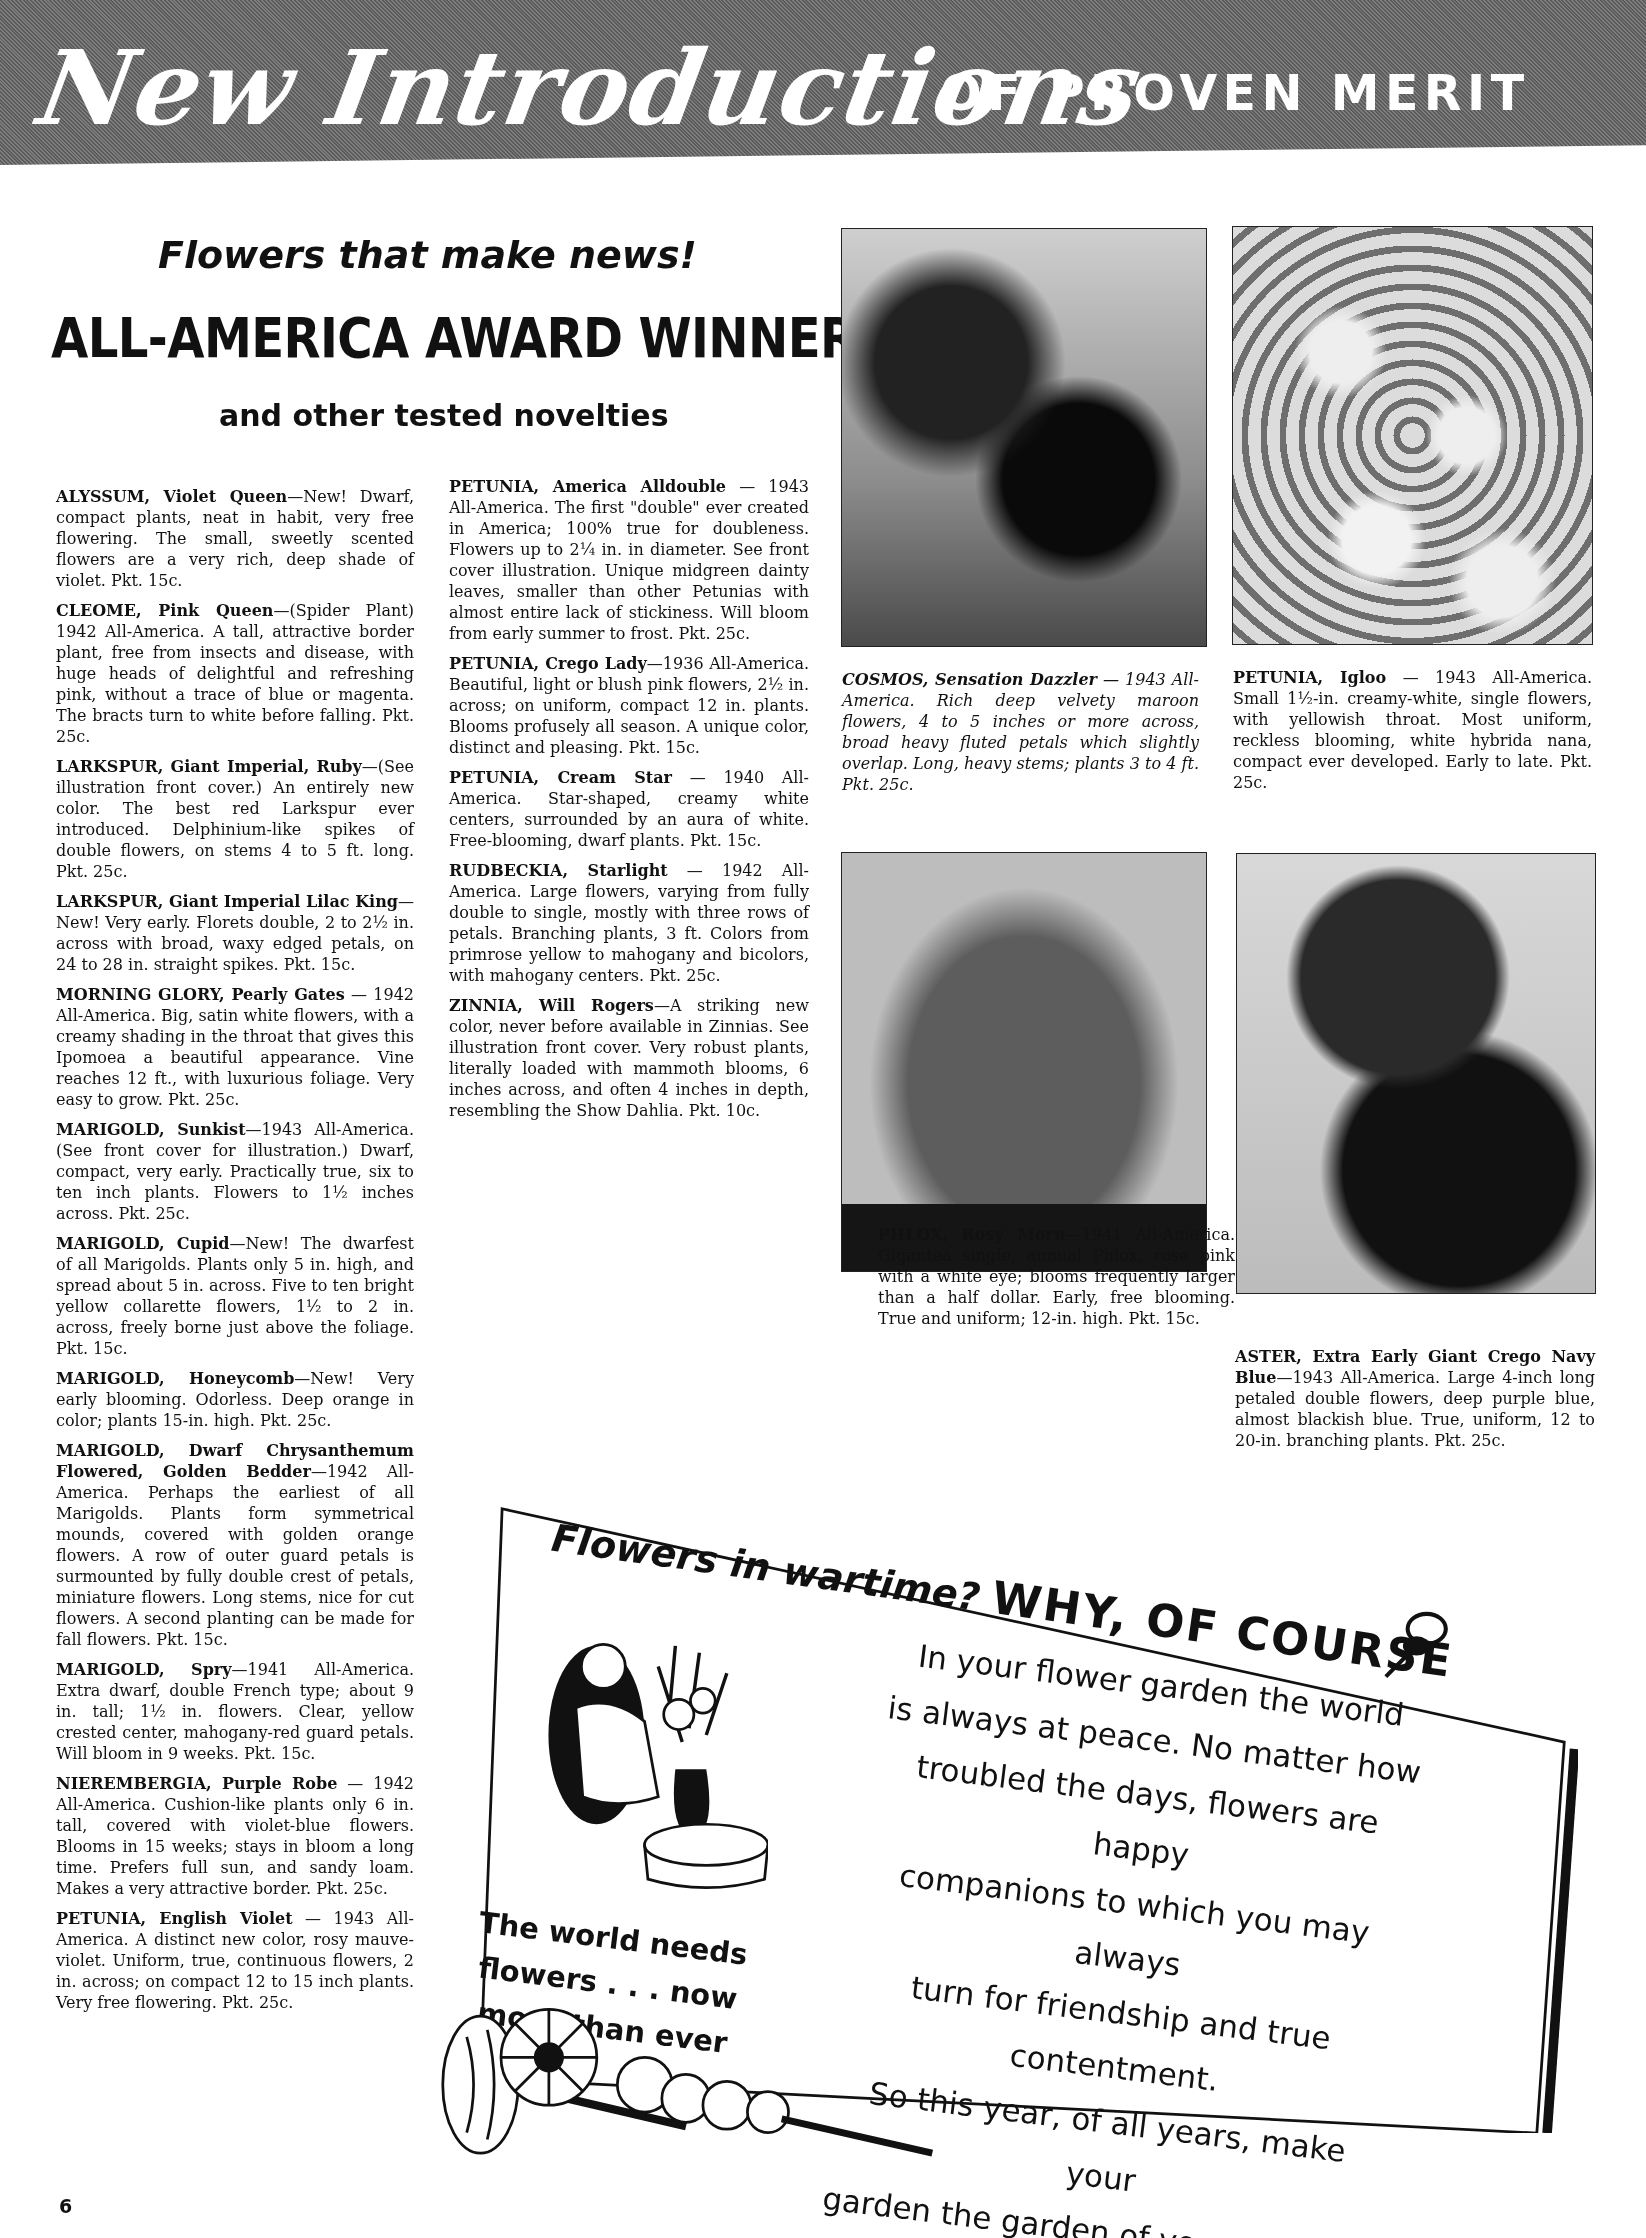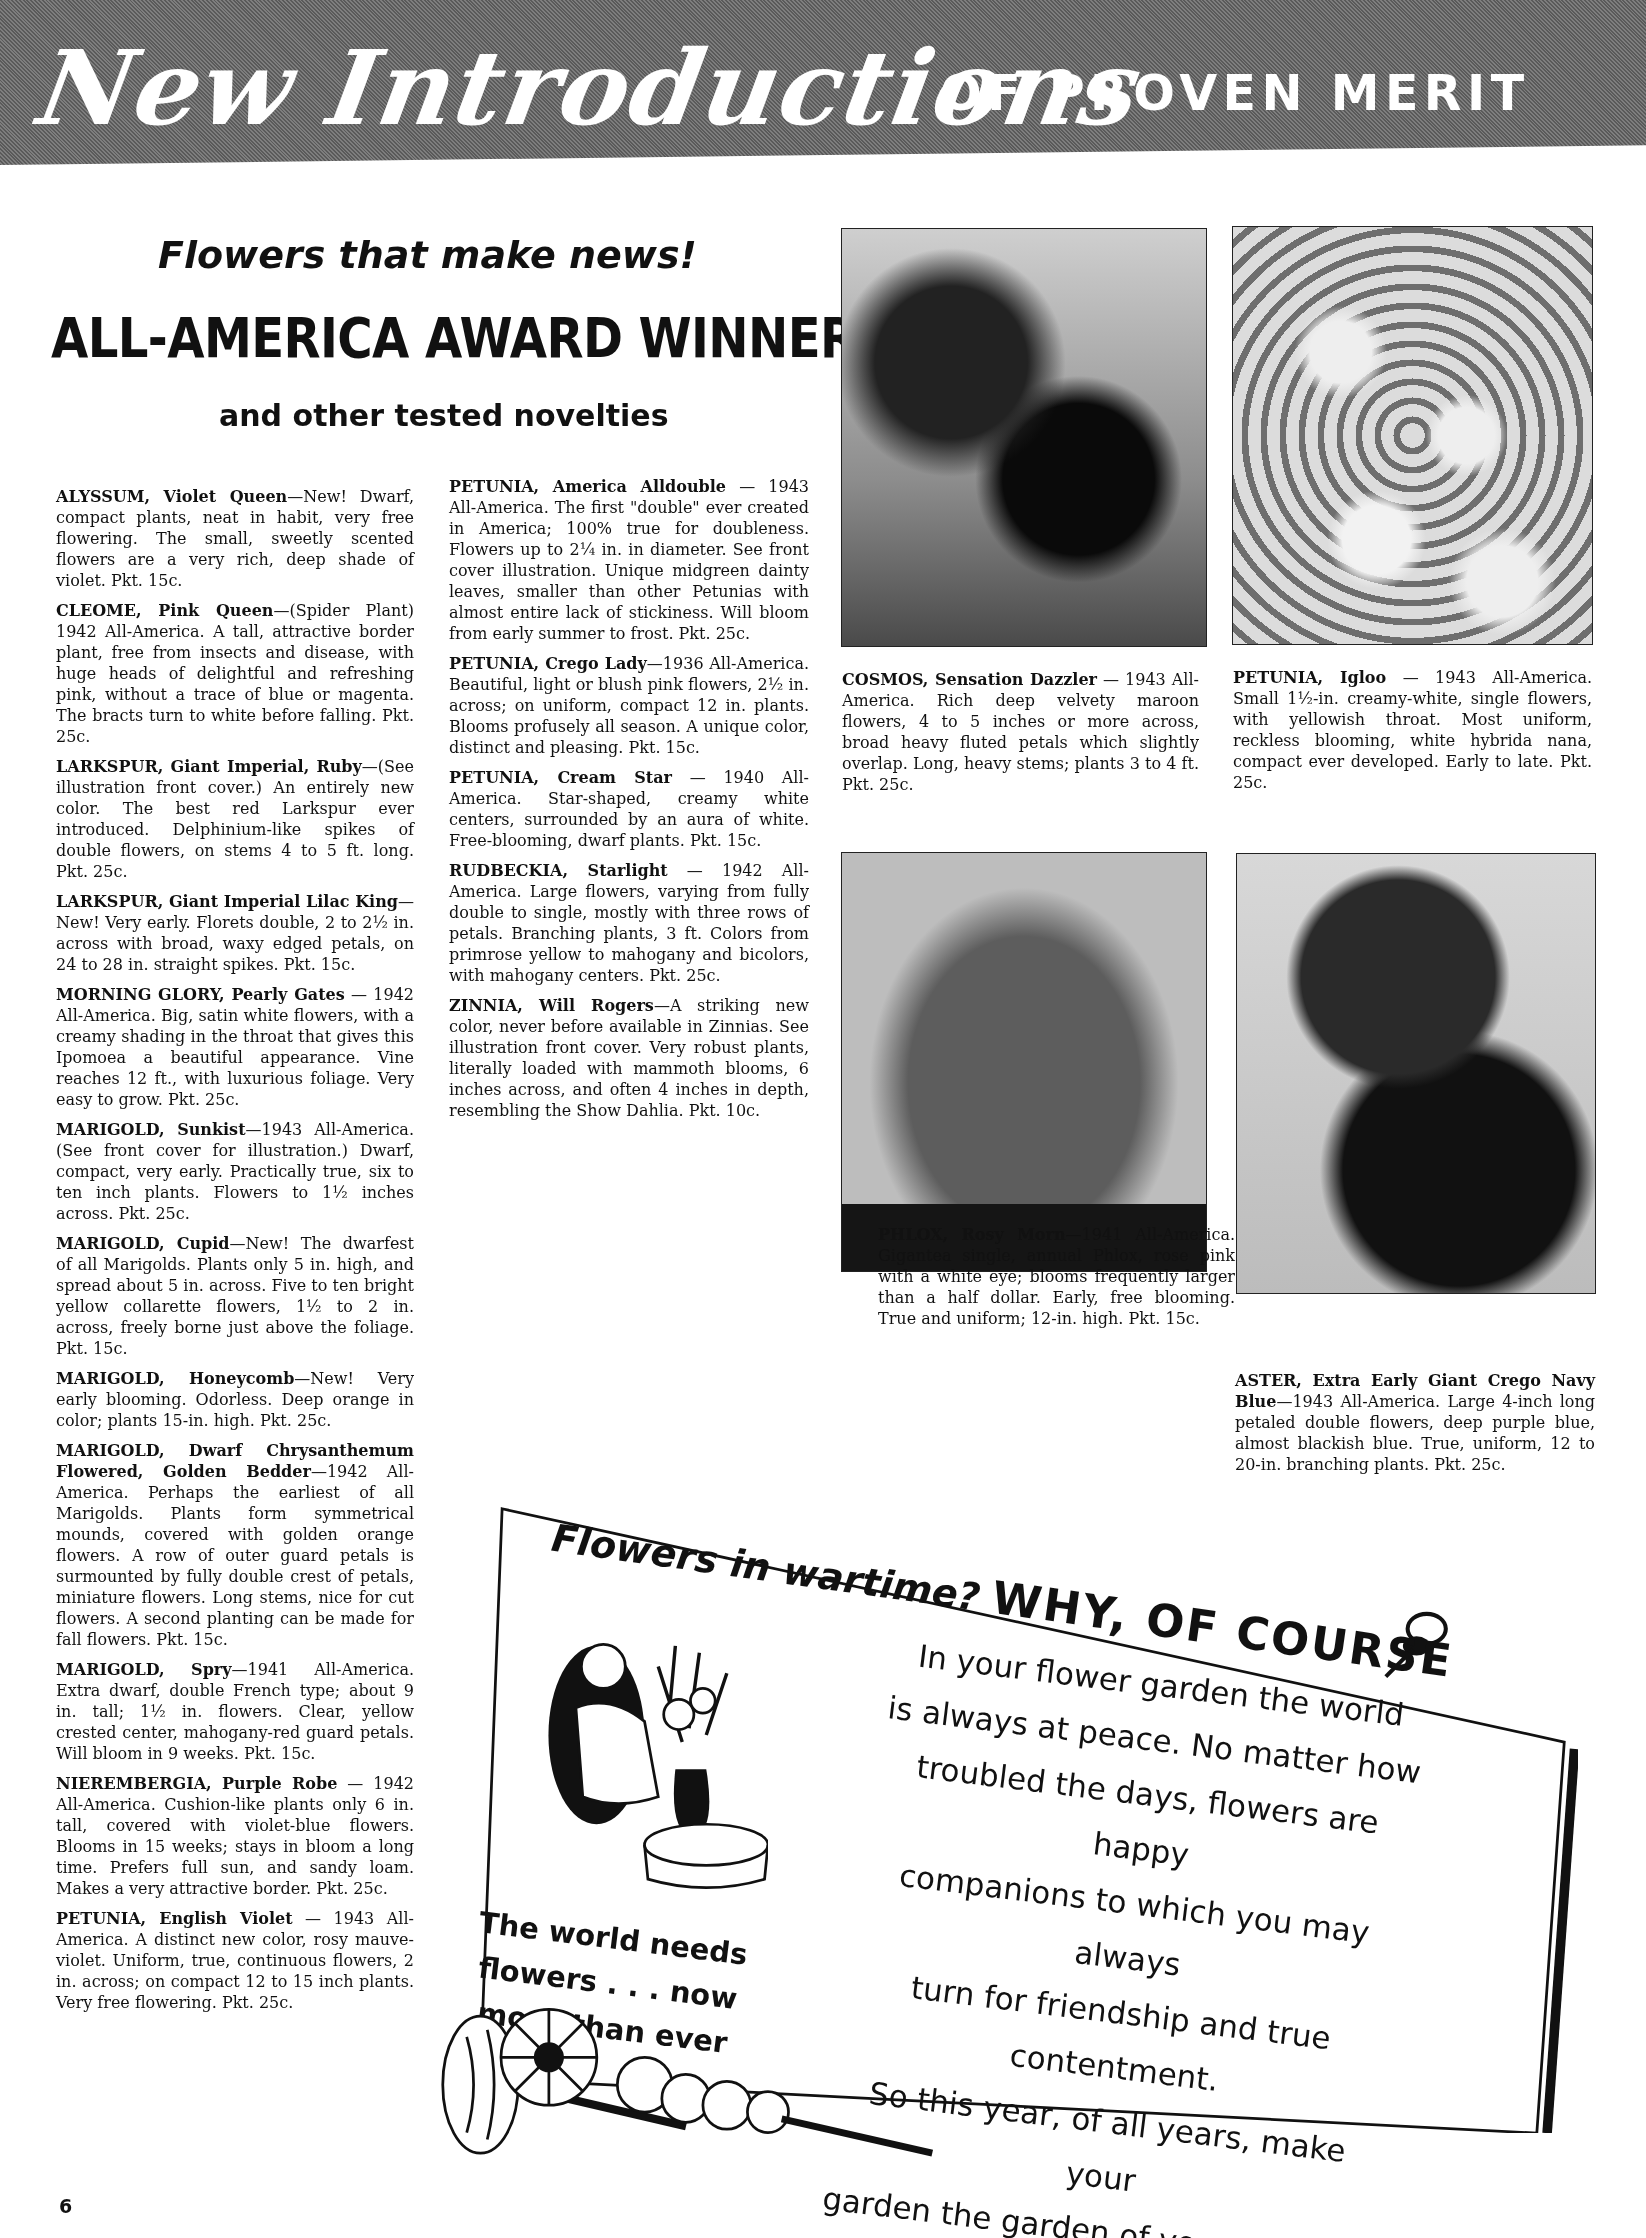--- a/index.html
+++ b/index.html
@@ -30,24 +30,24 @@
       radial-gradient(circle at 40% 75%, #f2f2f2 0 9%, transparent 13%), radial-gradient(circle at 75% 85%, #eee 0 8%, transparent 12%),
       repeating-radial-gradient(circle at 50% 50%, #dcdcdc 0 12.3px, #6e6e6e 12.3px 19px); }
   .ph-phlox { left: 841px; top: 852px; width: 364px; height: 418px;
     background: linear-gradient(180deg, transparent 0 84%, #151515 84% 100%), radial-gradient(ellipse at 50% 55%, #5d5d5d 0 45%, #bdbdbd 60%);
   }
   .ph-aster { left: 1236px; top: 853px; width: 358px; height: 439px;
     background: radial-gradient(circle at 45% 28%, #2a2a2a 0 26%, transparent 30%), radial-gradient(circle at 62% 72%, #111 0 30%, transparent 36%),
       linear-gradient(180deg, #d8d8d8, #bcbcbc); }
 
   .caption { position: absolute; font-size: 16px; line-height: 21px; text-align: justify; }
-  .cap-cosmos { left: 842px; top: 669px; width: 357px; }
+  .cap-cosmos { left: 842px; top: 669px; width: 357px; font-style: italic; }
   .cap-petunia { left: 1233px; top: 667px; width: 359px; }
   .cap-phlox { left: 842px; top: 1224px; width: 357px; margin-left: 36px; }
-  .cap-aster { left: 1235px; top: 1346px; width: 360px; margin-top: 24px; }
+  .cap-aster { left: 1235px; top: 1346px; width: 360px; }
   .caption .name { font-weight: bold; }
 
   .card { position: absolute; left: 439px; top: 1447px; width: 1139px; height: 686px; }
   .card-shape { position: absolute; inset: 0; }
   .card-title { position: absolute; left: 117px; top: 62px; font-family: "DejaVu Sans", sans-serif; font-weight: bold; font-size: 38px; transform: rotate(8deg); transform-origin: left top; white-space: nowrap; }
   .card-title .t1 { font-style: italic; font-weight: bold; }
   .card-title .t2 { font-size: 45px; letter-spacing: 2.1px; margin-left: 12.3px; }
   .card-body { position: absolute; left: 453px; top: 178px; width: 549px; font-family: "DejaVu Sans", sans-serif; font-size: 31px; line-height: 55px; transform: rotate(7deg); transform-origin: left top; text-align: center; }
   .card-side { position: absolute; left: 41px; top: 453px; width: 274px; font-family: "DejaVu Sans", sans-serif; font-weight: bold; font-size: 29px; line-height: 45px; transform: rotate(7deg); transform-origin: left top; text-align: center; }
   .woman { position: absolute; left: 82px; top: 185px; width: 247px; height: 261px; }

